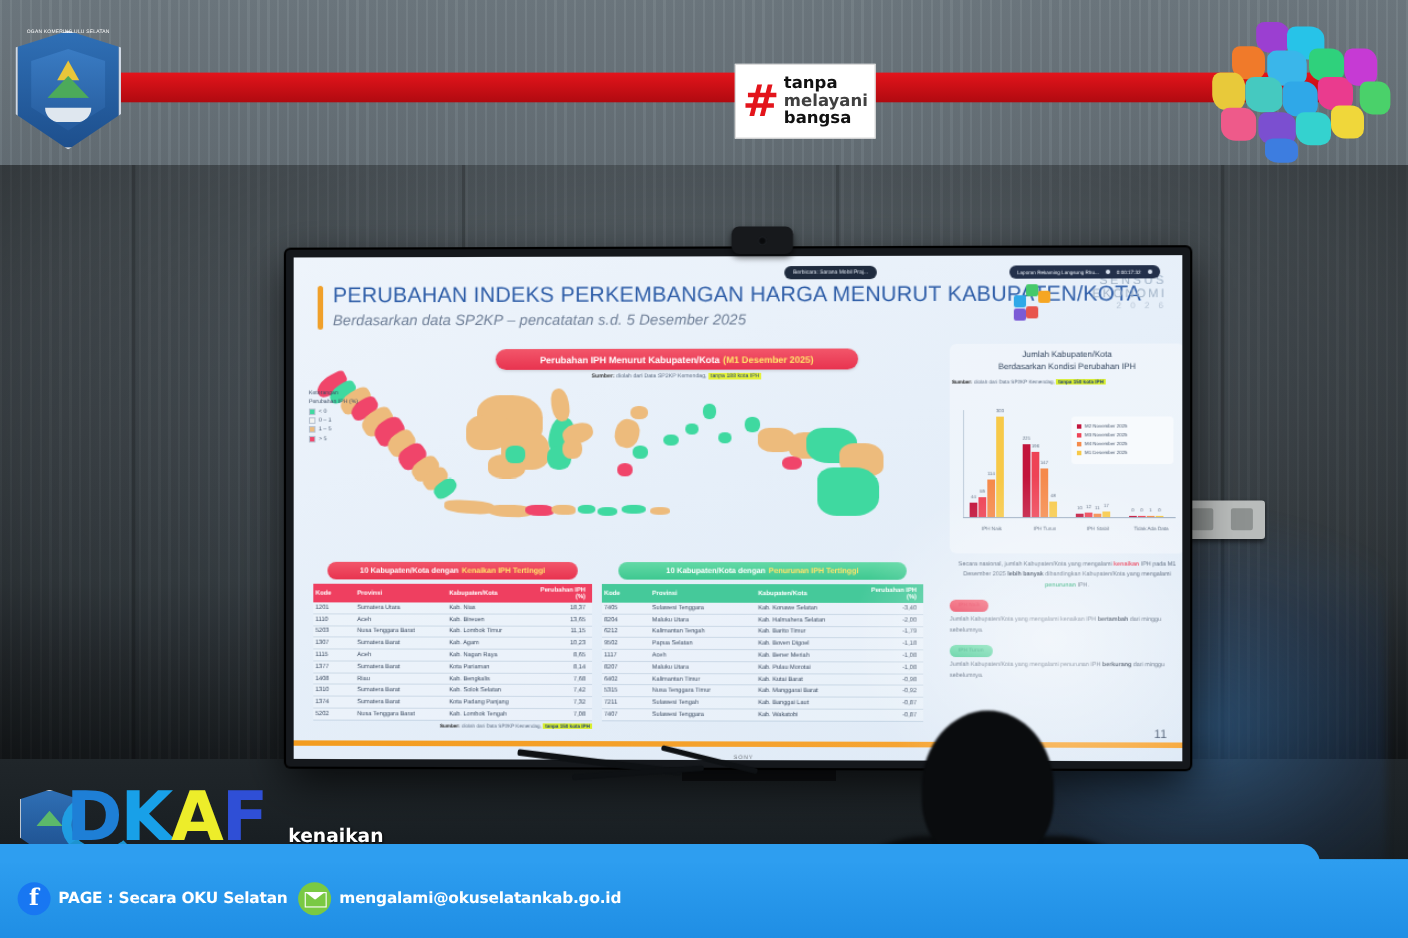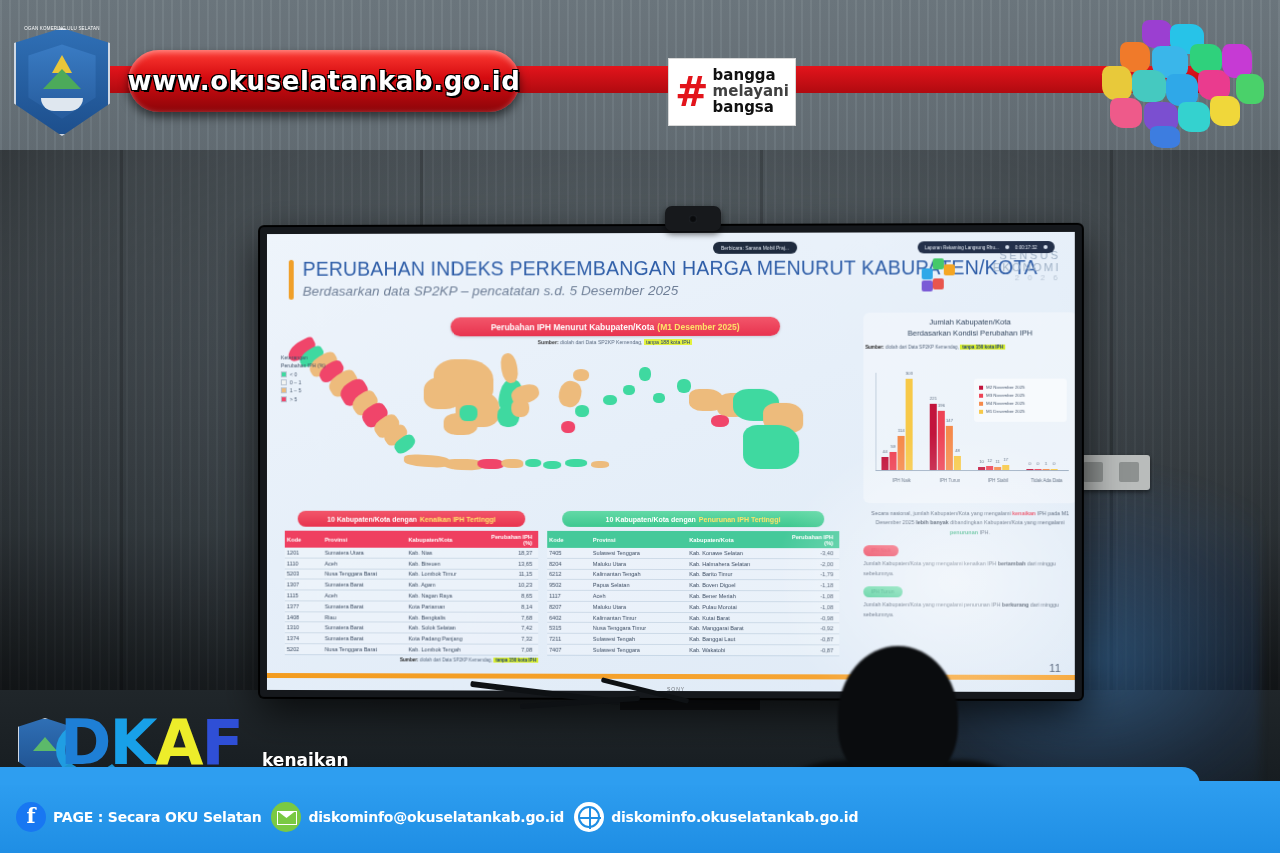--- a/index.html
+++ b/index.html
@@ -412,29 +412,26 @@
 
   <div class="crest">
     <div class="inner">
       <div class="star"></div>
         <div class="hut"></div>
         <div class="base"></div>
     </div>
   </div>
   <div class="crest-cap">OGAN KOMERING ULU SELATAN</div>
 
-  <div class="url-pill">
-    <span>www.okuselatankab.go.id</span>
-  </div>
 
 
   <div class="logo-box" id="bangga">
     <div class="hash">#</div>
     <div class="bl">
-      <b class="b1">bangga</b>
+      <b class="b1">tanpa</b>
       <b class="b2">melayani</b>
       <b class="b3">bangsa</b>
     </div>
   </div>
 
   <div class="prov-map">
     <div class="pm" style="left:52px;top:2px;width:30px;height:28px;background:#9b3fd1"></div>
     <div class="pm" style="left:80px;top:6px;width:34px;height:30px;background:#27c3e8"></div>
     <div class="pm" style="left:30px;top:24px;width:30px;height:30px;background:#f07a2a"></div>
     <div class="pm" style="left:62px;top:28px;width:36px;height:32px;background:#3ab6ea"></div>
@@ -863,21 +860,15 @@
   <div class="dkaf-ch">kenaikan</div>
 </div>
 
 <div class="botbar">
   <div class="bi">
     <span class="ic ic-fb">f</span>
     <span class="lbl">PAGE : Secara OKU Selatan</span>
   </div>
   <div class="bi">
     <span class="ic ic-mail"></span>
-    <span class="lbl">diskominfo@okuselatankab.go.id</span>
-  </div>
-  <div class="bi">
-    <span class="ic ic-web">
-        <span class="glb"></span>
-      </span>
-    <span class="lbl">diskominfo.okuselatankab.go.id</span>
+    <span class="lbl">mengalami@okuselatankab.go.id</span>
   </div>
 </div>
 
 </body></html>

